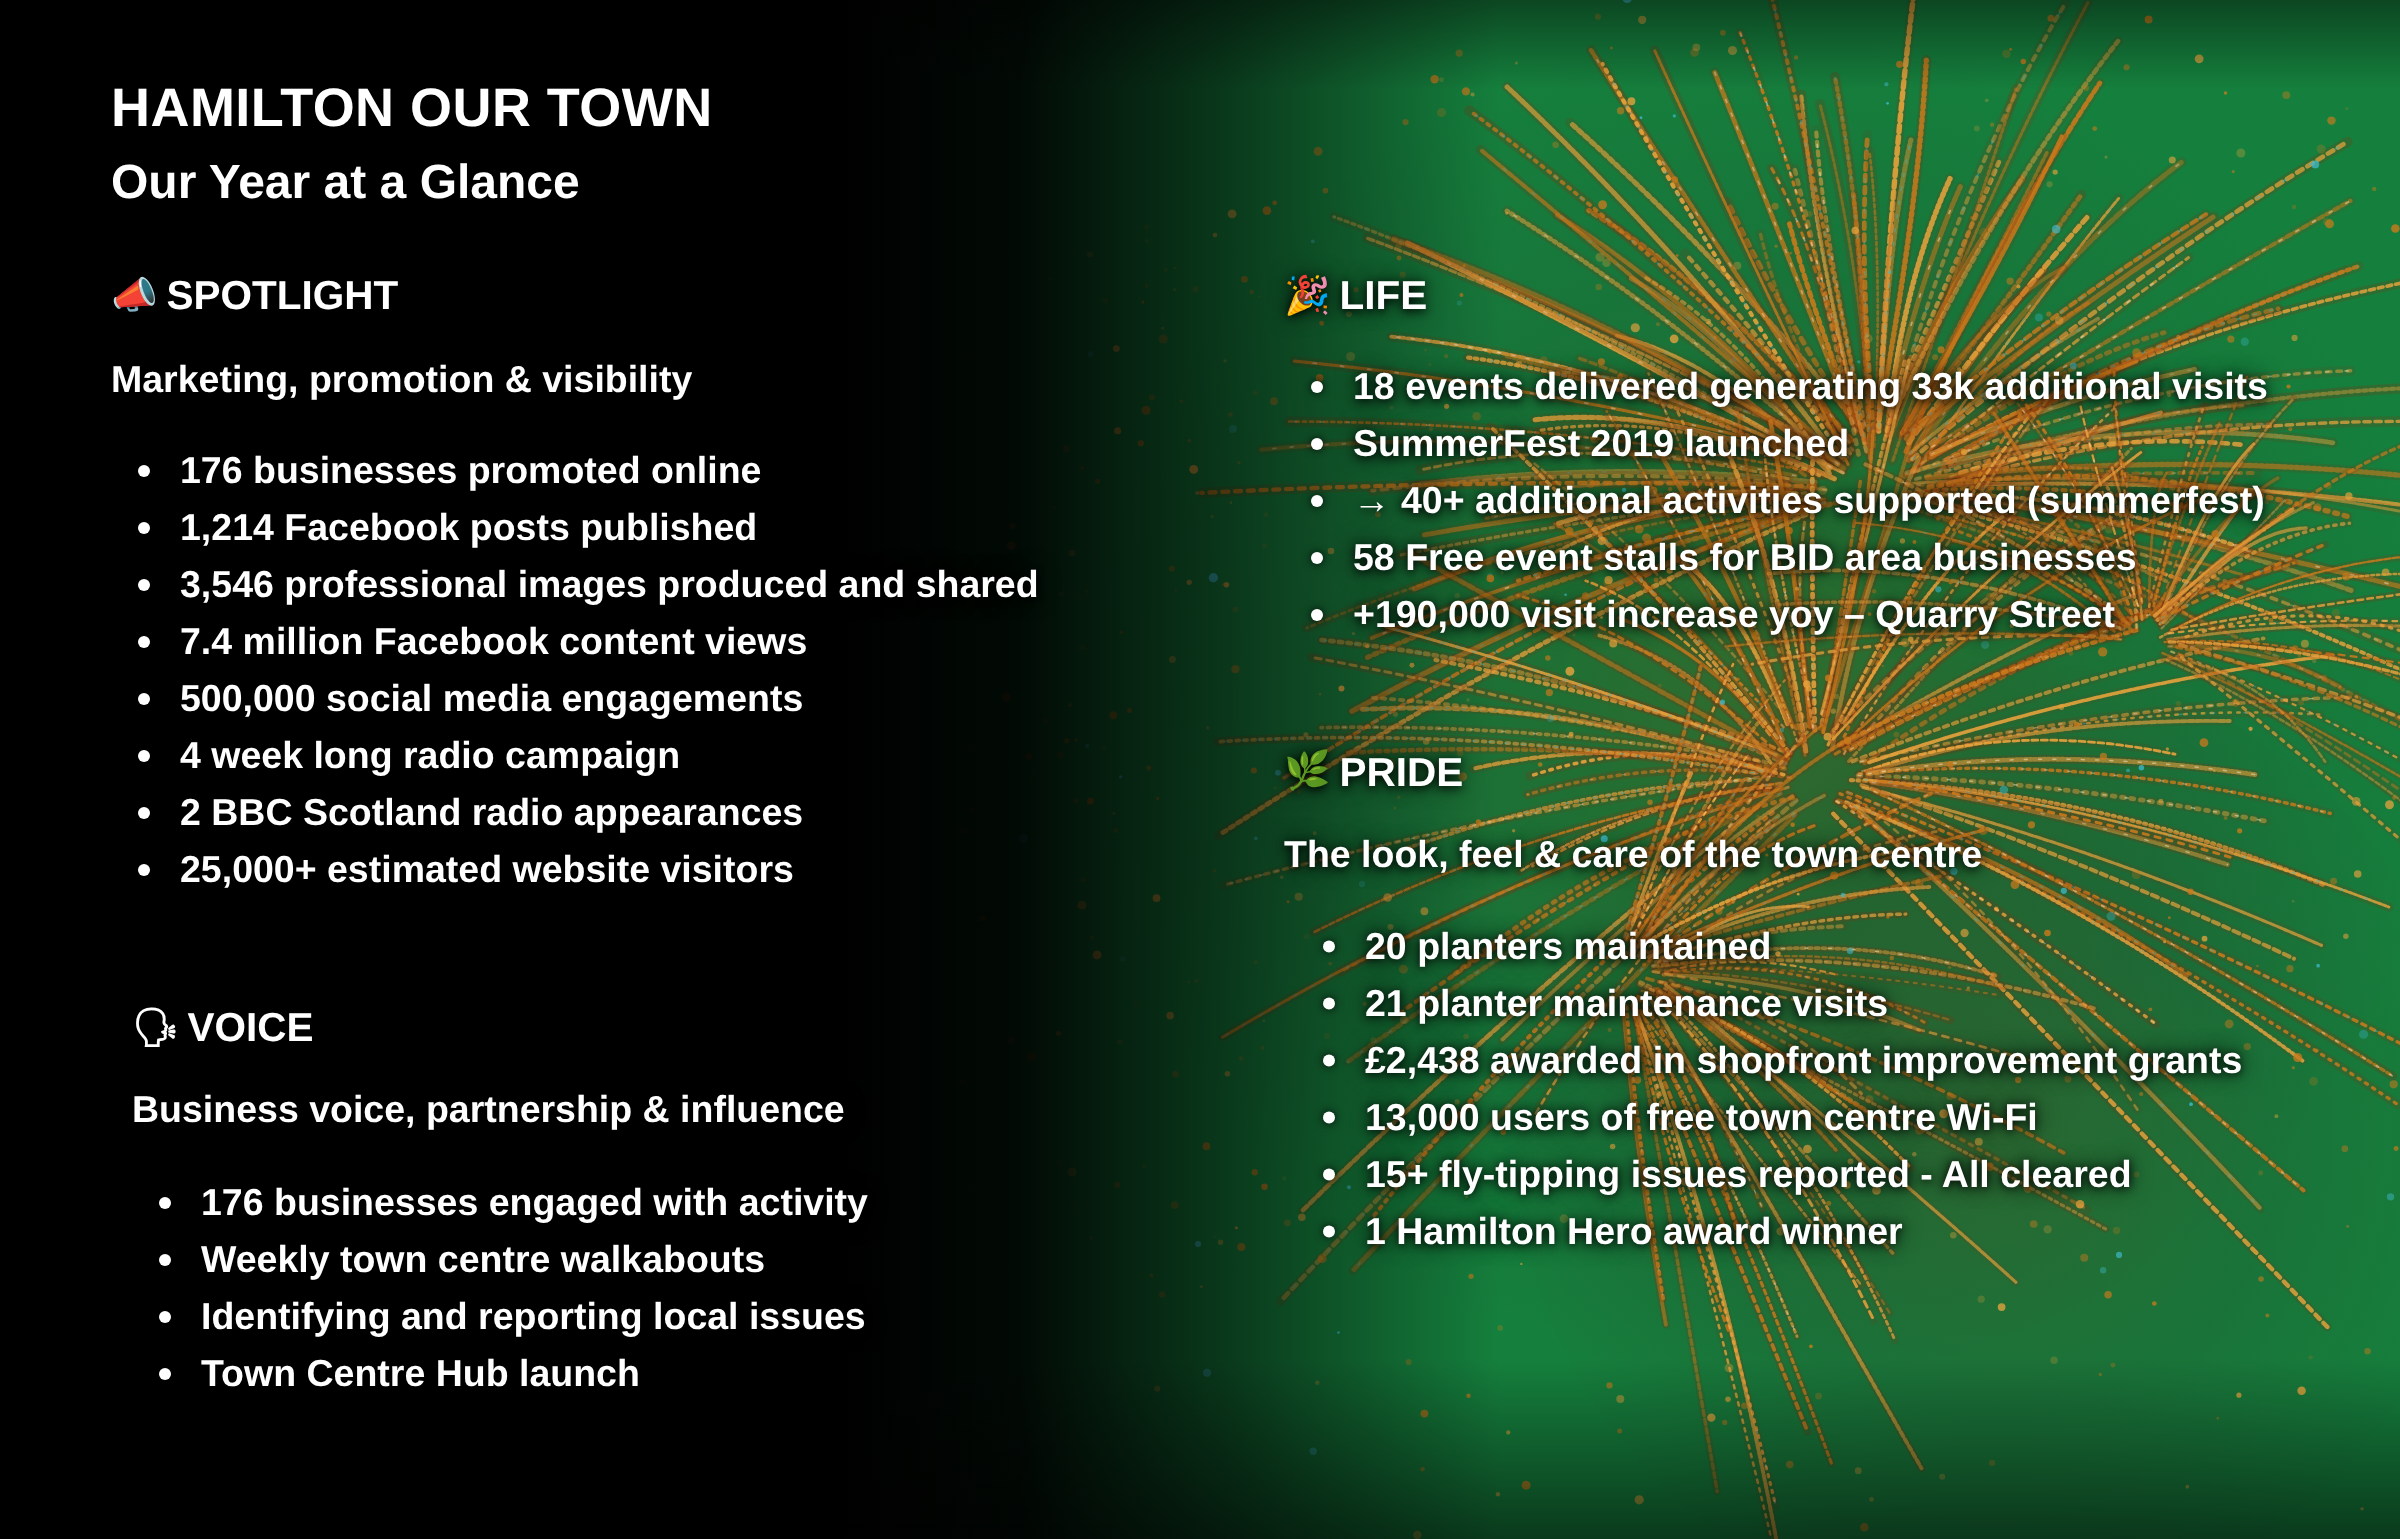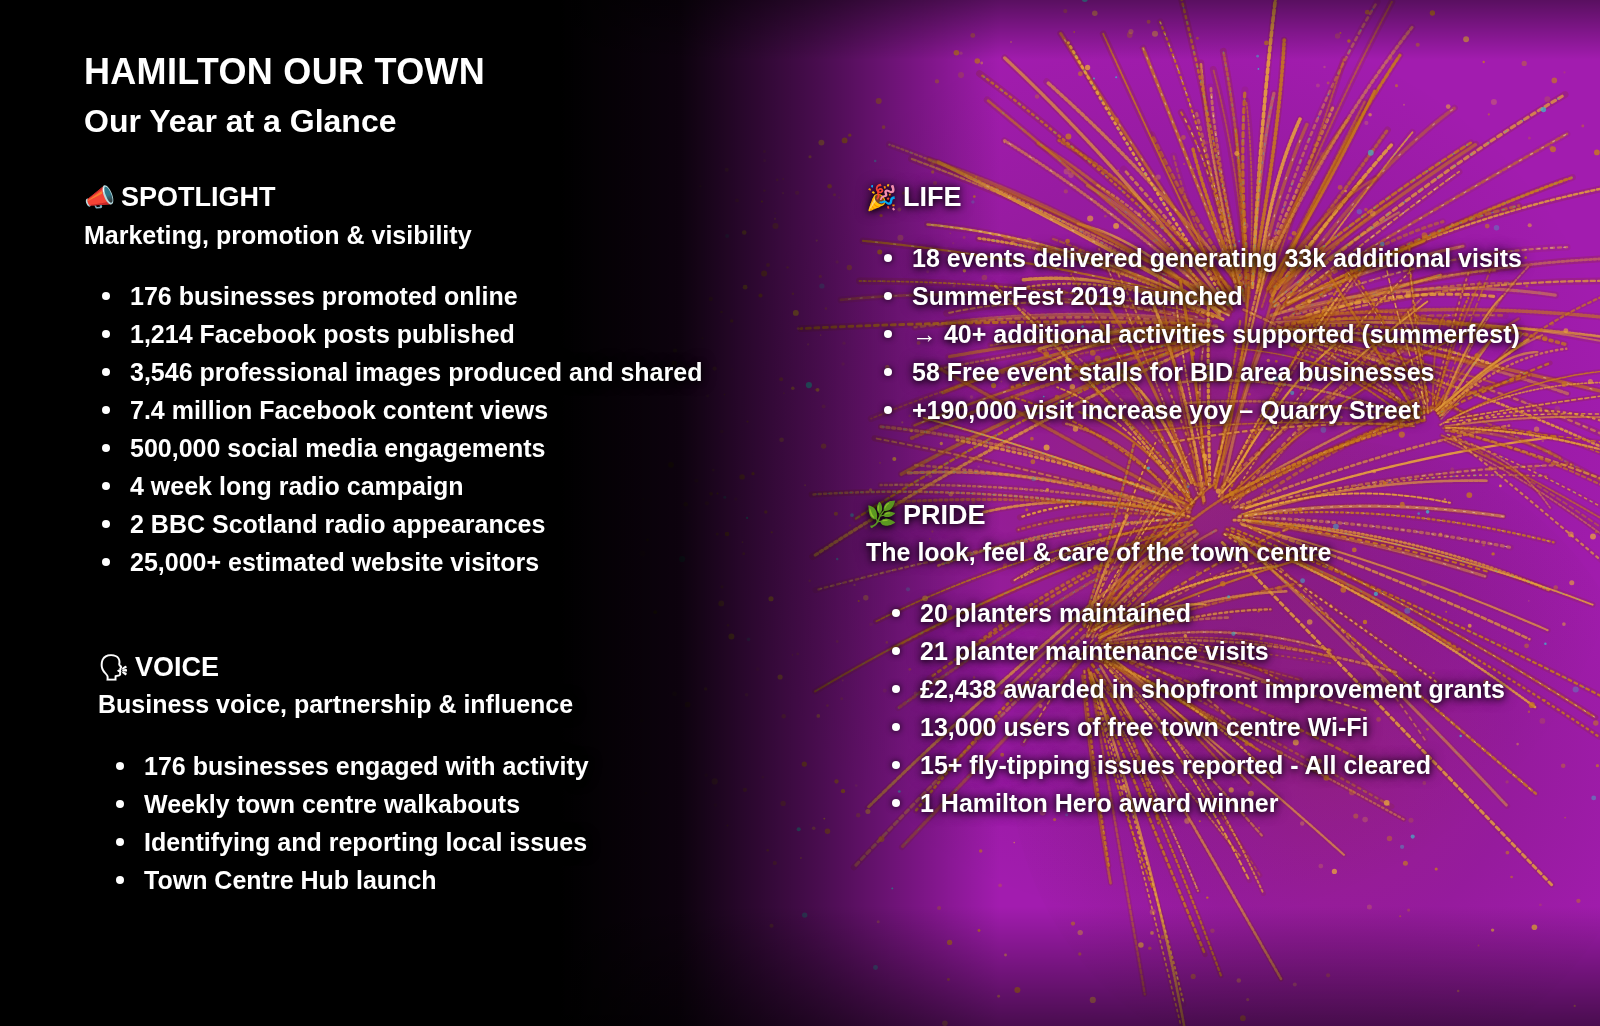--- a/index.html
+++ b/index.html
@@ -7,23 +7,22 @@
   html, body {
     width:1600px; height:1026px;
     background:#000;
     overflow:hidden;
     font-family:"Liberation Sans", sans-serif;
   }
 
   #slide {
     position:relative;
     width:1600px; height:1026px;
-    background:#a21caf;
+    background:#15803d;
     overflow:hidden;
-    padding-left:10px;
   }
 
   
   #fireworks {
     position:absolute;
     top:0; left:0;
     width:1600px; height:1026px;
     z-index:0;
     pointer-events:none;
   }
@@ -126,21 +125,21 @@
     line-height:1;
     display:inline-block;
     width:28px;
     text-align:center;
   }
   .sec-sub {
     font-size:25px;
     font-weight:bold;
     color:#ffffff;
     line-height:1.5;
-    margin-top:1px;
+    margin-top:19px;
     text-shadow:0 1px 6px rgba(0,0,0,0.95), 0 0 14px rgba(0,0,0,0.8);
   }
 
   ul.bullets {
     margin-top:23px;
     list-style:none;
   }
   ul.bullets li {
     position:relative;
     font-size:25px;

